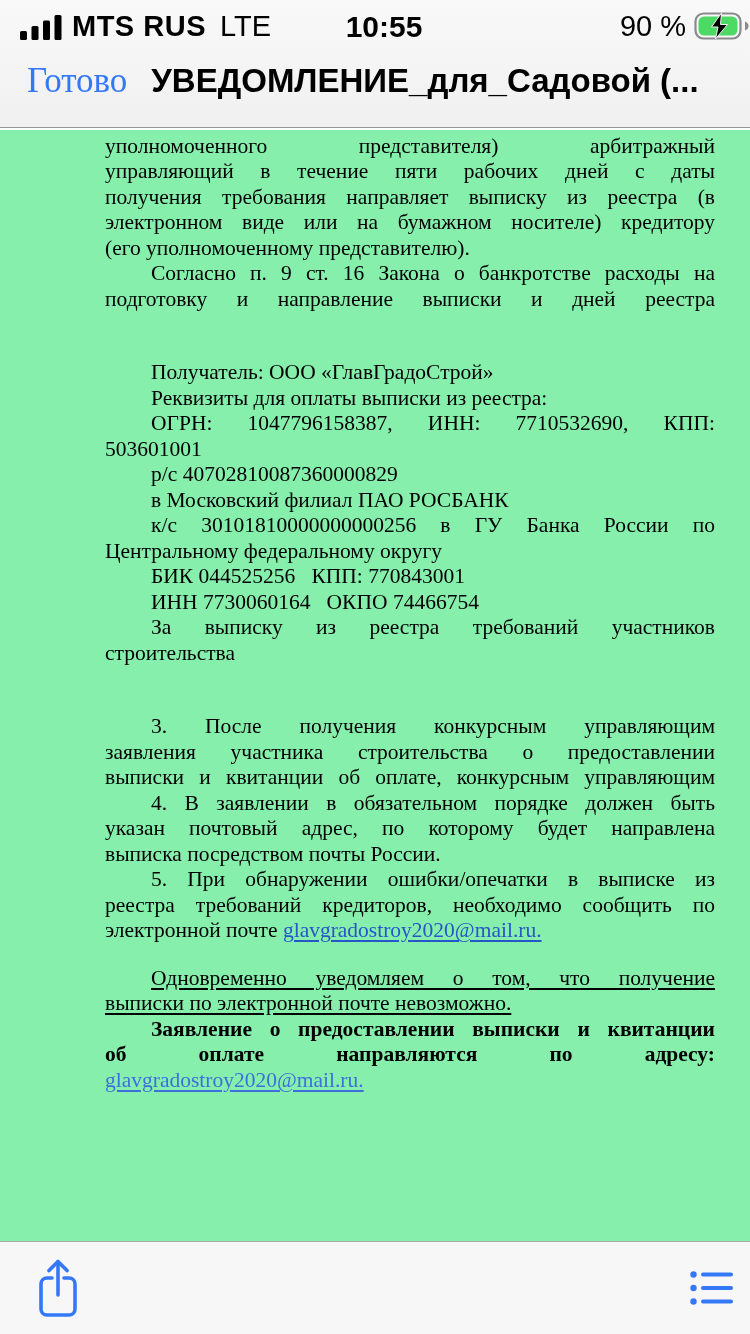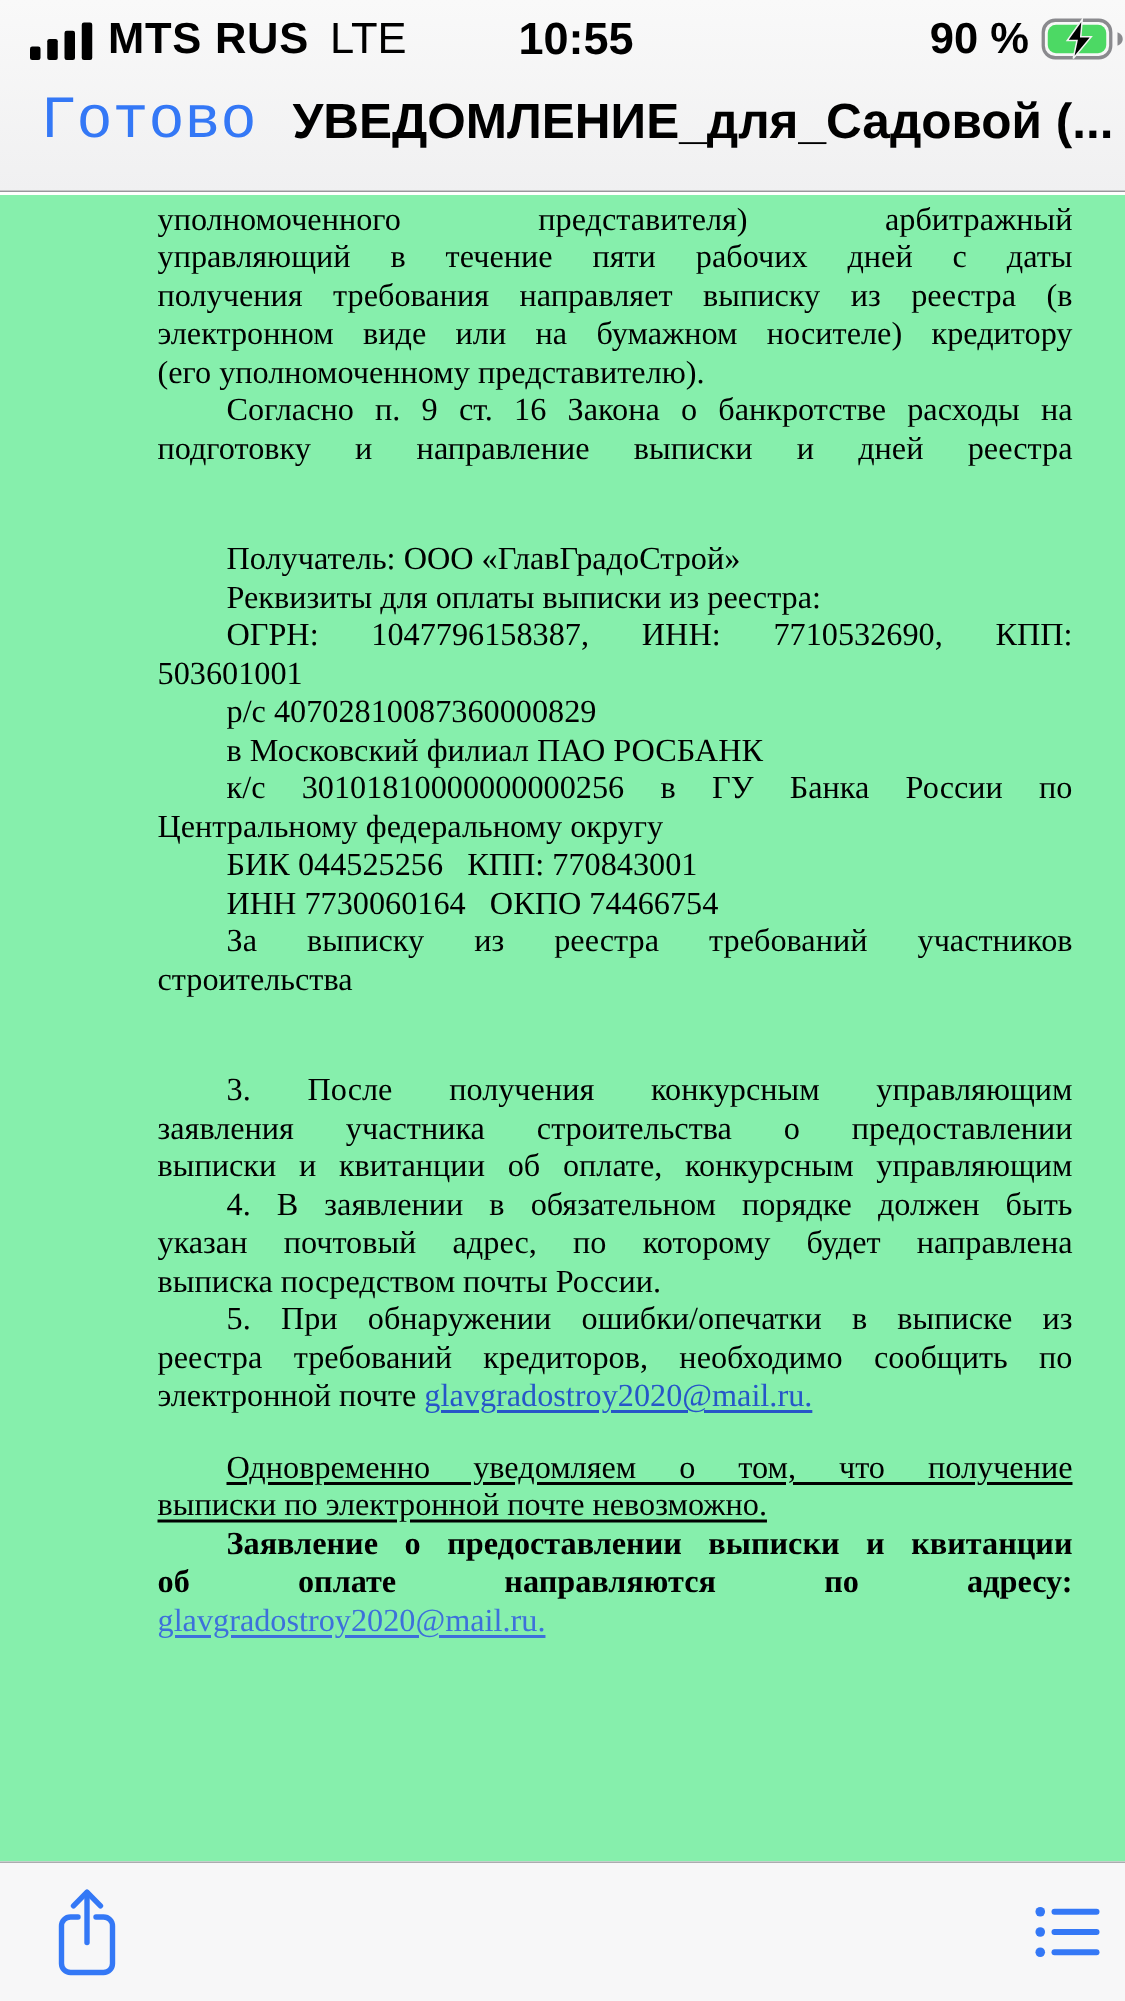--- a/index.html
+++ b/index.html
@@ -20,26 +20,26 @@
     padding:8px 18px 0 20px;box-sizing:border-box;font-size:29px;
   }
   .sb-left{display:flex;align-items:center;gap:10px;}
   .carrier{font-weight:600;letter-spacing:.5px;}
   .network{font-weight:400;margin-left:4px;}
   .sb-time{
     position:absolute;left:0;right:0;top:10px;text-align:center;
     font-weight:600;font-size:30px;pointer-events:none;
   }
   .sb-right{margin-left:auto;display:flex;align-items:center;gap:8px;}
-  .battery-pct{font-weight:700;}
+  .battery-pct{font-weight:400;}
   
   .nav-bar{height:80px;display:flex;align-items:center;padding:0 20px 6px 27px;box-sizing:border-box;}
   .done-btn{
     background:none;border:none;padding:0;cursor:pointer;
-    font-family:Liberation Mono, monospace;font-size:40px;color:#3478F6;
+    font-family:Liberation Serif, serif;font-size:35px;color:#3478F6;
   }
   .doc-title{
     font-size:33px;font-weight:700;margin-left:24px;
     white-space:nowrap;overflow:hidden;flex:1;
   }
   
   .doc-view{
     position:absolute;top:129.5px;bottom:93px;left:0;right:0;
     background:#86efac;overflow:hidden;
   }

